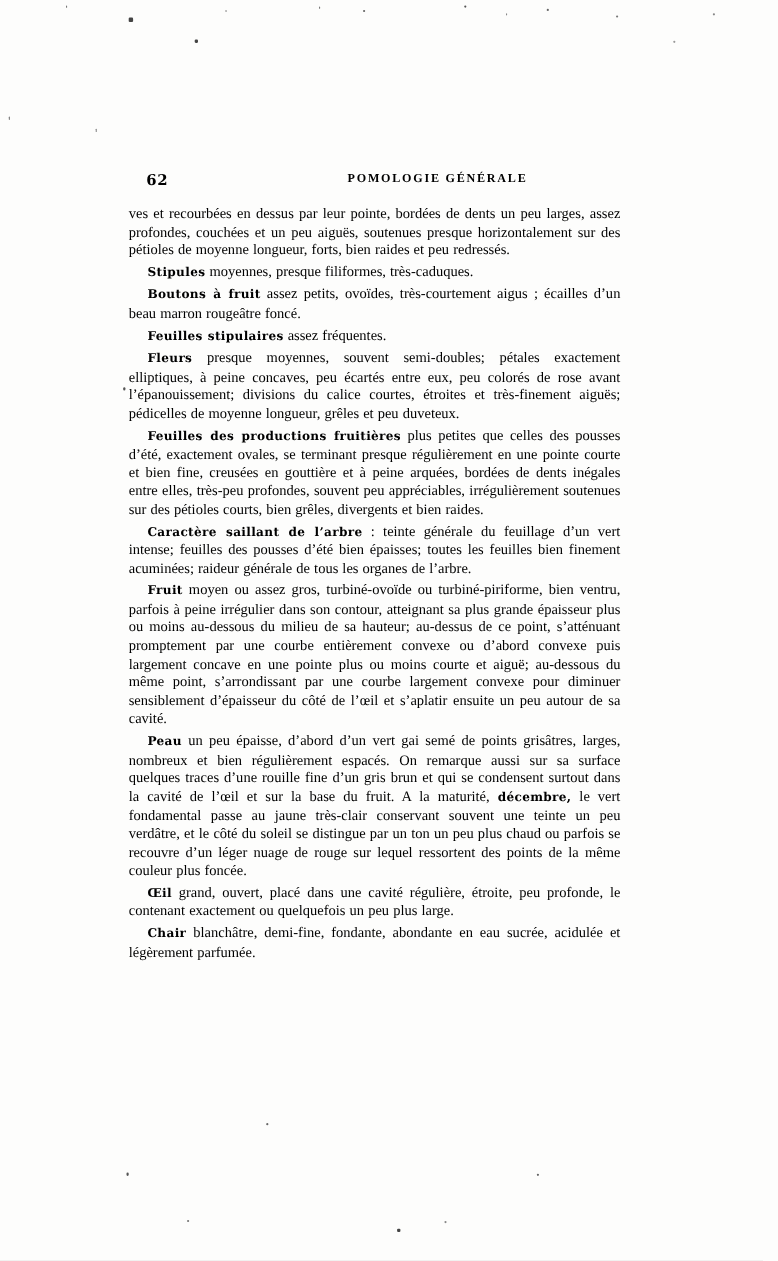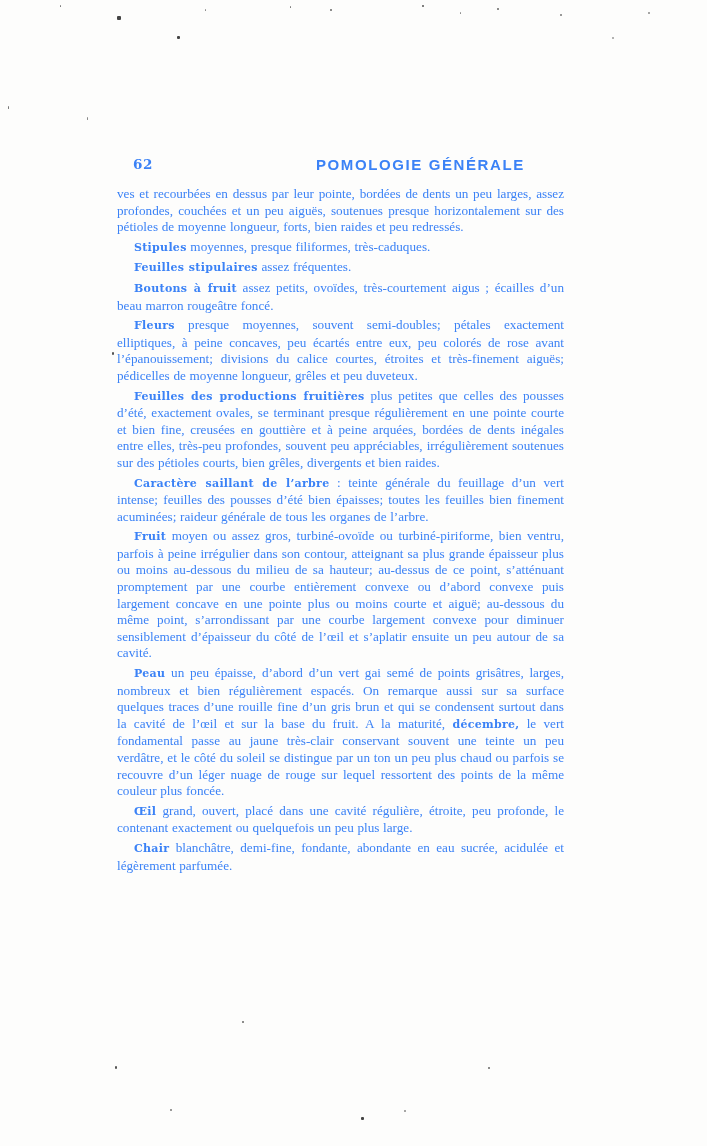--- a/index.html
+++ b/index.html
@@ -3,37 +3,37 @@
 <meta charset="utf-8">
 <style>
   html, body { margin: 0; padding: 0; background: #e8e8e8; }
   .page {
     position: relative;
     width: 707px;
     height: 1146px;
     background: #fdfdfc;
     overflow: hidden;
     font-family: "Liberation Serif", serif;
-    color: #3b82f6;
+    color: #000000;
   }
   .page-num {
     position: absolute;
     left: 133px;
     top: 156px;
     font-size: 13.5px;
     font-family: "DejaVu Serif", serif;
     font-weight: bold;
     letter-spacing: 0.5px;
   }
   .running-title {
     position: absolute;
     left: 316px;
     top: 156px;
-    font-size: 15px;
-    font-family: Liberation Sans, sans-serif;
+    font-size: 11px;
+    font-family: Liberation Serif, serif;
     font-weight: bold;
     letter-spacing: 1.6px;
     white-space: nowrap;
   }
   .page-body {
     position: absolute;
     left: 117px;
     top: 186px;
     width: 447px;
   }
@@ -64,22 +64,22 @@
 
 <div class="page">
 
   <span class="page-num">62</span>
 
   <span class="running-title">POMOLOGIE GÉNÉRALE</span>
 
   <div class="page-body">
       <p class="para"><span>ves et recourbées en dessus par leur pointe, bordées de dents un peu larges, assez profondes, couchées et un peu aiguës, soutenues presque horizontalement sur des pétioles de moyenne longueur, forts, bien raides et peu redressés.</span></p>
       <p class="para indent"><span class="lead">Stipules</span><span> moyennes, presque filiformes, très-caduques.</span></p>
+      <p class="para indent"><span class="lead">Boutons à fruit</span><span> assez petits, ovoïdes, très-courtement aigus ; écailles d’un beau marron rougeâtre foncé.</span></p>
       <p class="para indent"><span class="lead">Feuilles stipulaires</span><span> assez fréquentes.</span></p>
-      <p class="para indent"><span class="lead">Boutons à fruit</span><span> assez petits, ovoïdes, très-courtement aigus ; écailles d’un beau marron rougeâtre foncé.</span></p>
       <p class="para indent"><span class="lead">Fleurs</span><span> presque moyennes, souvent semi-doubles; pétales exactement elliptiques, à peine concaves, peu écartés entre eux, peu colorés de rose avant l’épanouissement; divisions du calice courtes, étroites et très-finement aiguës; pédicelles de moyenne longueur, grêles et peu duveteux.</span></p>
       <p class="para indent"><span class="lead">Feuilles des productions fruitières</span><span> plus petites que celles des pousses d’été, exactement ovales, se terminant presque régulièrement en une pointe courte et bien fine, creusées en gouttière et à peine arquées, bordées de dents inégales entre elles, très-peu profondes, souvent peu appréciables, irrégulièrement soutenues sur des pétioles courts, bien grêles, divergents et bien raides.</span></p>
       <p class="para indent"><span class="lead">Caractère saillant de l’arbre</span><span> : teinte générale du feuillage d’un vert intense; feuilles des pousses d’été bien épaisses; toutes les feuilles bien finement acuminées; raideur générale de tous les organes de l’arbre.</span></p>
       <p class="para indent"><span class="lead">Fruit</span><span> moyen ou assez gros, turbiné-ovoïde ou turbiné-piriforme, bien ventru, parfois à peine irrégulier dans son contour, atteignant sa plus grande épaisseur plus ou moins au-dessous du milieu de sa hauteur; au-dessus de ce point, s’atténuant promptement par une courbe entièrement convexe ou d’abord convexe puis largement concave en une pointe plus ou moins courte et aiguë; au-dessous du même point, s’arrondissant par une courbe largement convexe pour diminuer sensiblement d’épaisseur du côté de l’œil et s’aplatir ensuite un peu autour de sa cavité.</span></p>
       <p class="para indent"><span class="lead">Peau</span><span> un peu épaisse, d’abord d’un vert gai semé de points grisâtres, larges, nombreux et bien régulièrement espacés. On remarque aussi sur sa surface quelques traces d’une rouille fine d’un gris brun et qui se condensent surtout dans la cavité de l’œil et sur la base du fruit. A la maturité, </span><span class="lead">décembre,</span><span> le vert fondamental passe au jaune très-clair conservant souvent une teinte un peu verdâtre, et le côté du soleil se distingue par un ton un peu plus chaud ou parfois se recouvre d’un léger nuage de rouge sur lequel ressortent des points de la même couleur plus foncée.</span></p>
       <p class="para indent"><span class="lead">Œil</span><span> grand, ouvert, placé dans une cavité régulière, étroite, peu profonde, le contenant exactement ou quelquefois un peu plus large.</span></p>
       <p class="para indent"><span class="lead">Chair</span><span> blanchâtre, demi-fine, fondante, abondante en eau sucrée, acidulée et légèrement parfumée.</span></p>
     </div>
 
   <div class="speckle" style="left:117px;top:16px;width:4px;height:4px;"></div>

